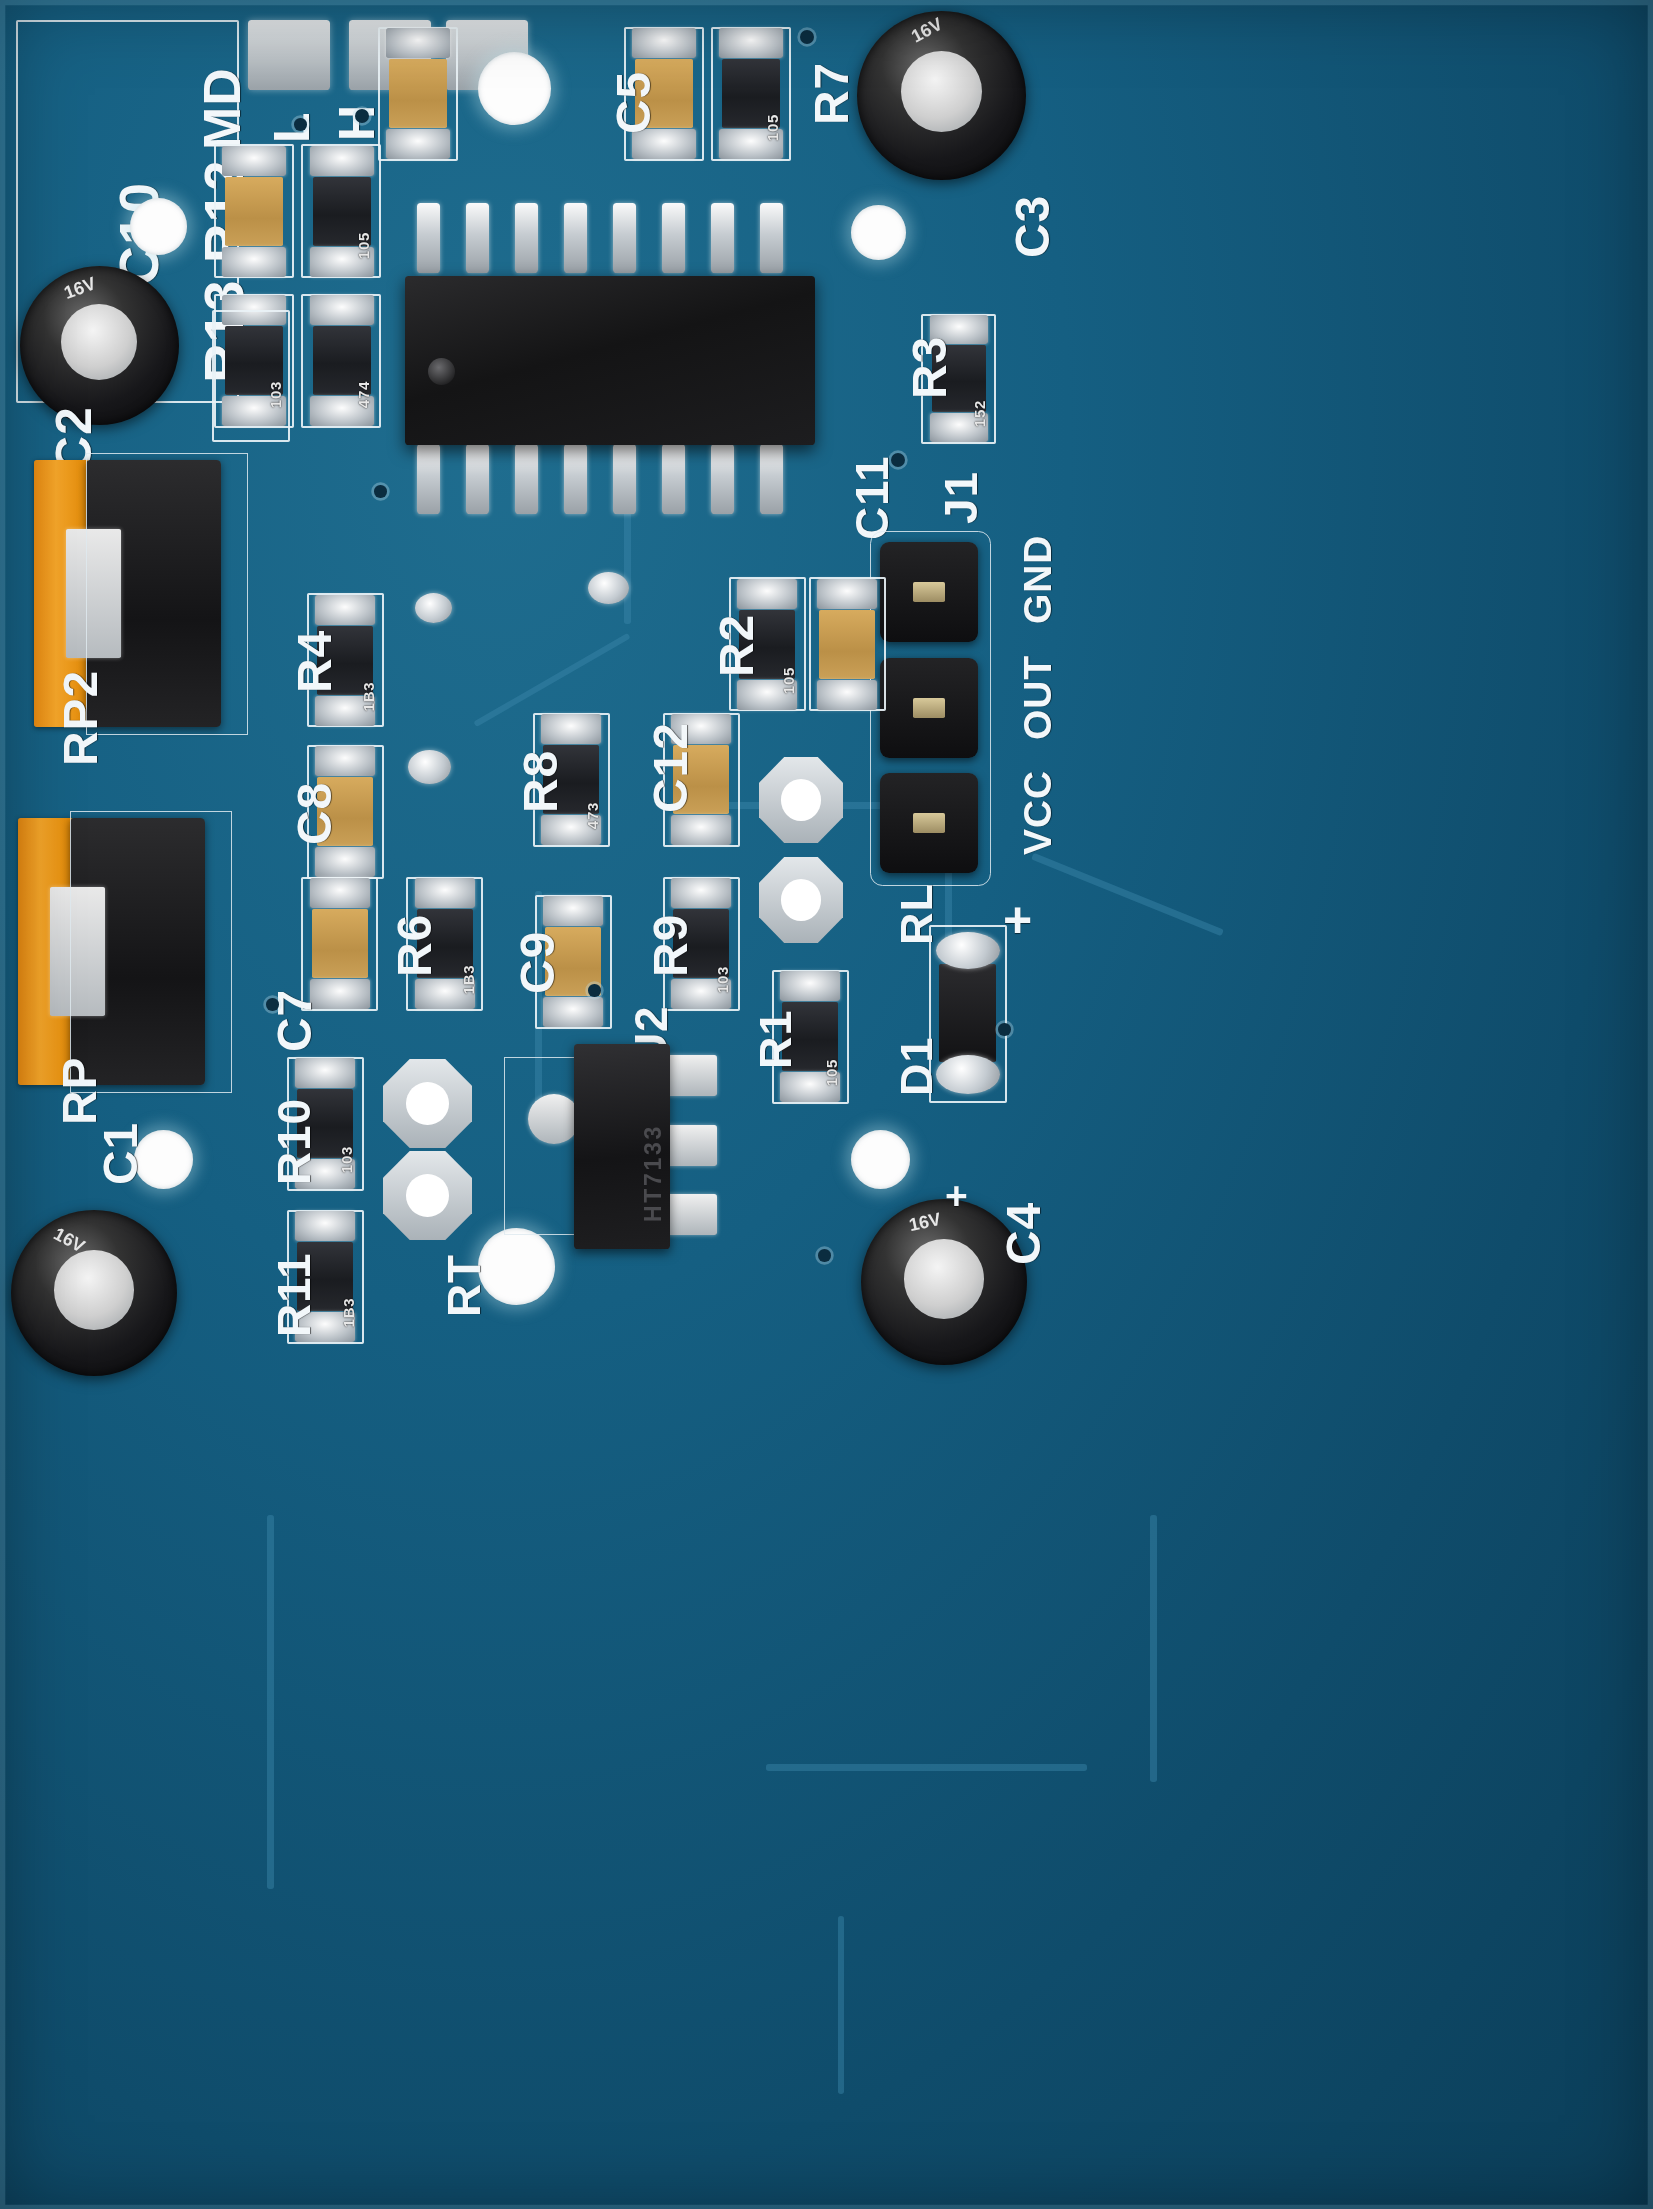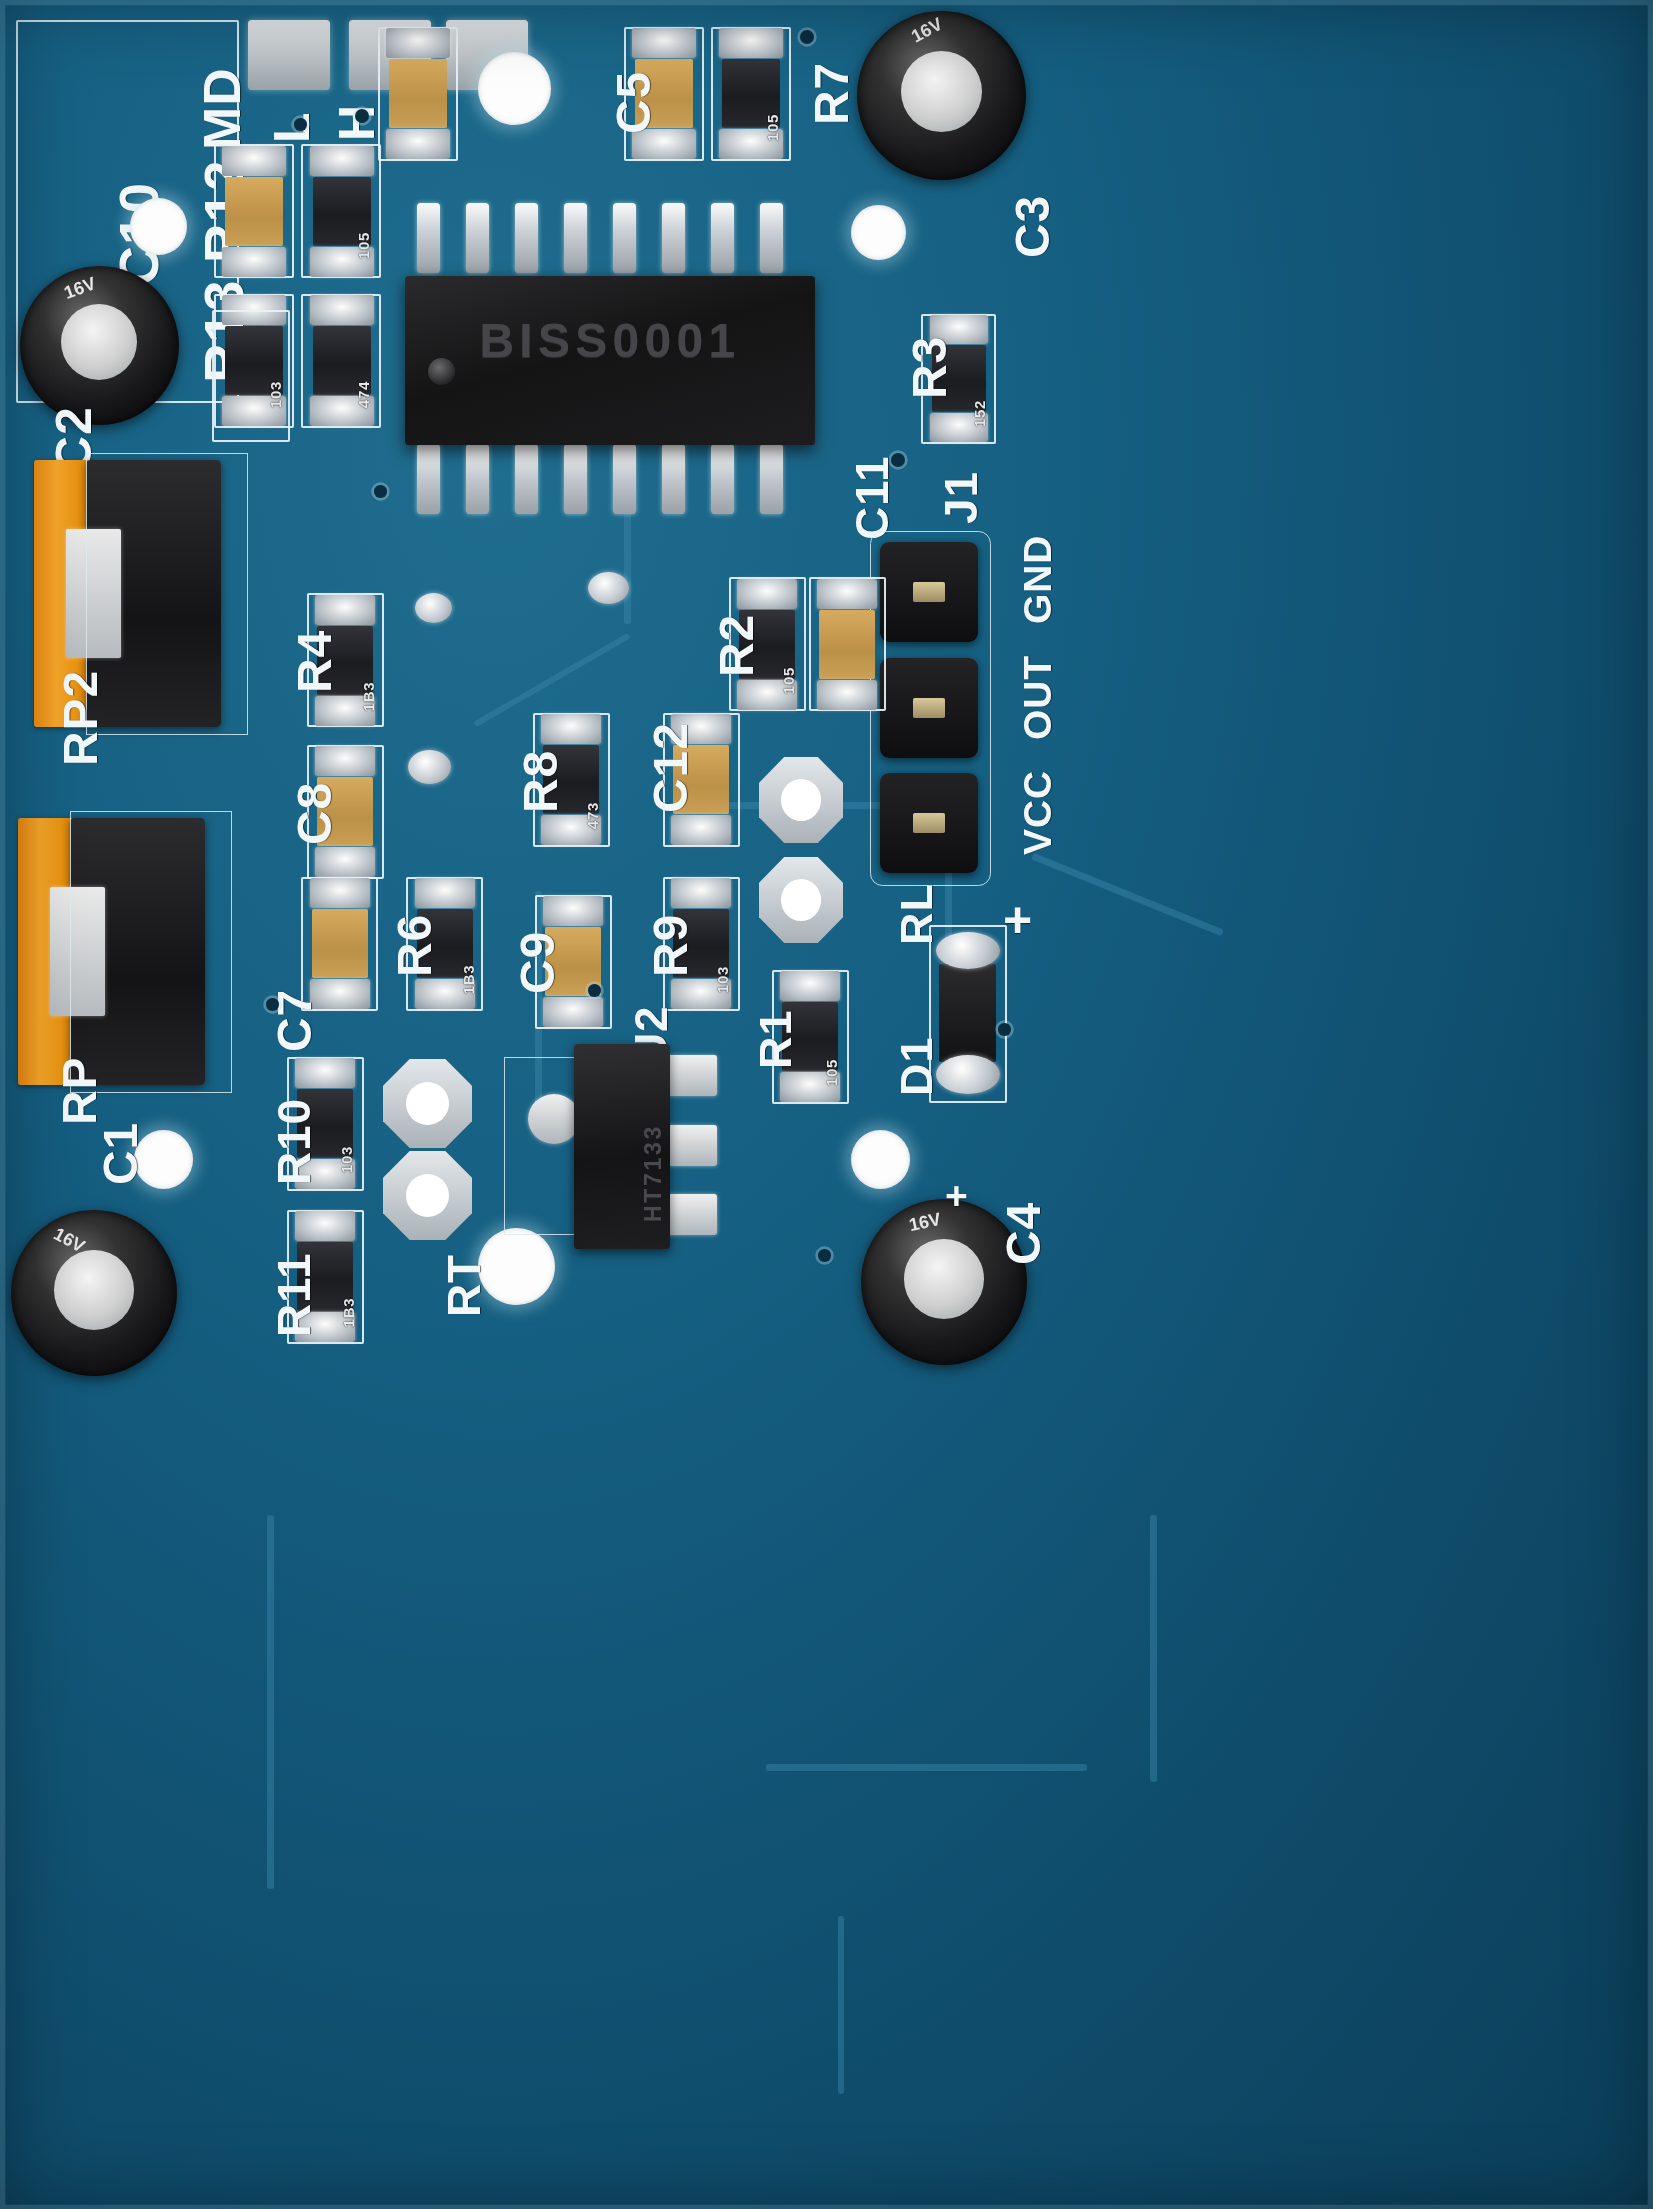--- a/index.html
+++ b/index.html
@@ -181,21 +181,20 @@
   <div class="silk rot" style="left:1005px;top:258px;font-size:48px;">C3</div>
 
   <div class="hole" style="left:478px;top:52px;width:73px;height:73px;"></div>
   <div class="hole" style="left:130px;top:198px;width:57px;height:57px;"></div>
   <div class="hole" style="left:851px;top:205px;width:55px;height:55px;"></div>
   <div class="hole" style="left:134px;top:1130px;width:59px;height:59px;"></div>
   <div class="hole" style="left:851px;top:1130px;width:59px;height:59px;"></div>
   <div class="hole" style="left:478px;top:1228px;width:77px;height:77px;"></div>
 
   <div id="ic" style="left:405px;top:276px;width:410px;height:169px;">
-    <div class="ictext" style="top:37px;">BISS0001</div>
     <div class="dot"></div>
   </div>
 
   <div class="icpin" style="left:417px;top:203px;"></div>
   <div class="icpin" style="left:466px;top:203px;"></div>
   <div class="icpin" style="left:515px;top:203px;"></div>
   <div class="icpin" style="left:564px;top:203px;"></div>
   <div class="icpin" style="left:613px;top:203px;"></div>
   <div class="icpin" style="left:662px;top:203px;"></div>
   <div class="icpin" style="left:711px;top:203px;"></div>

